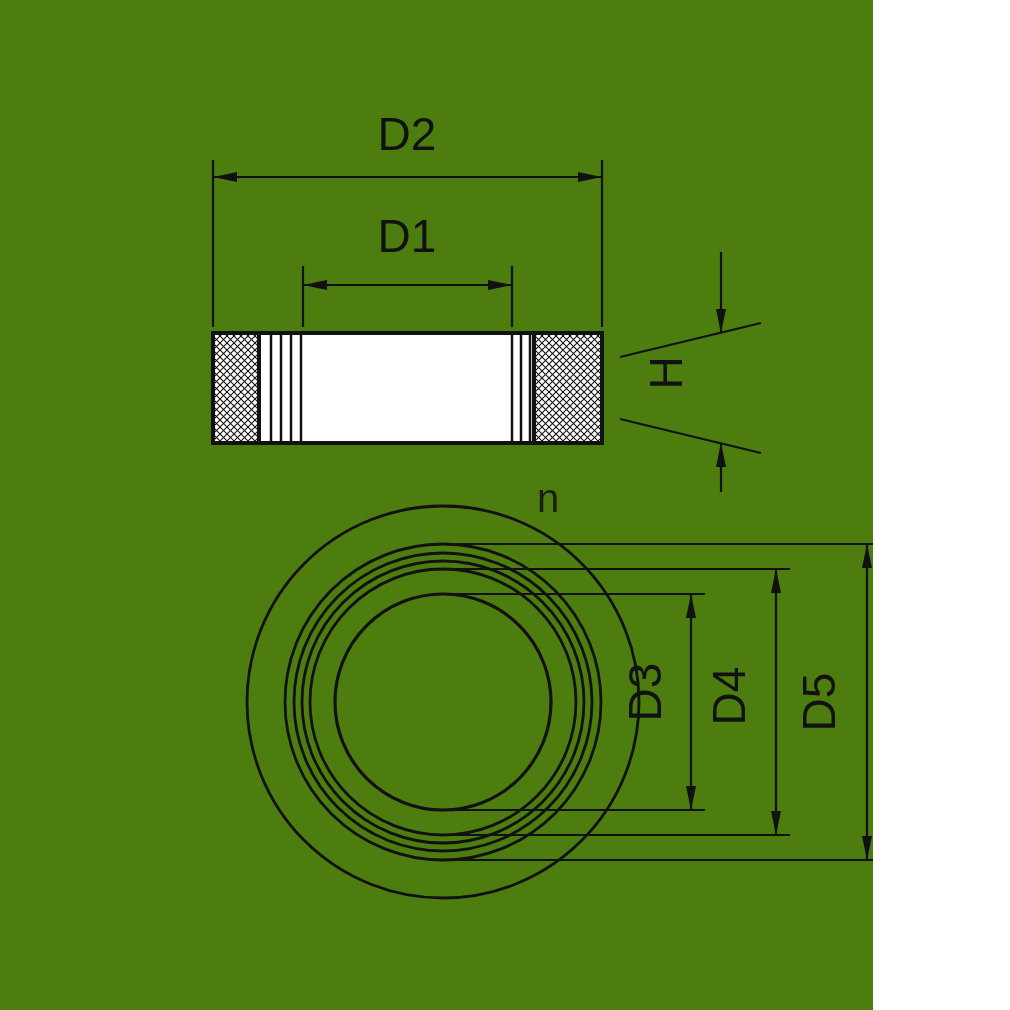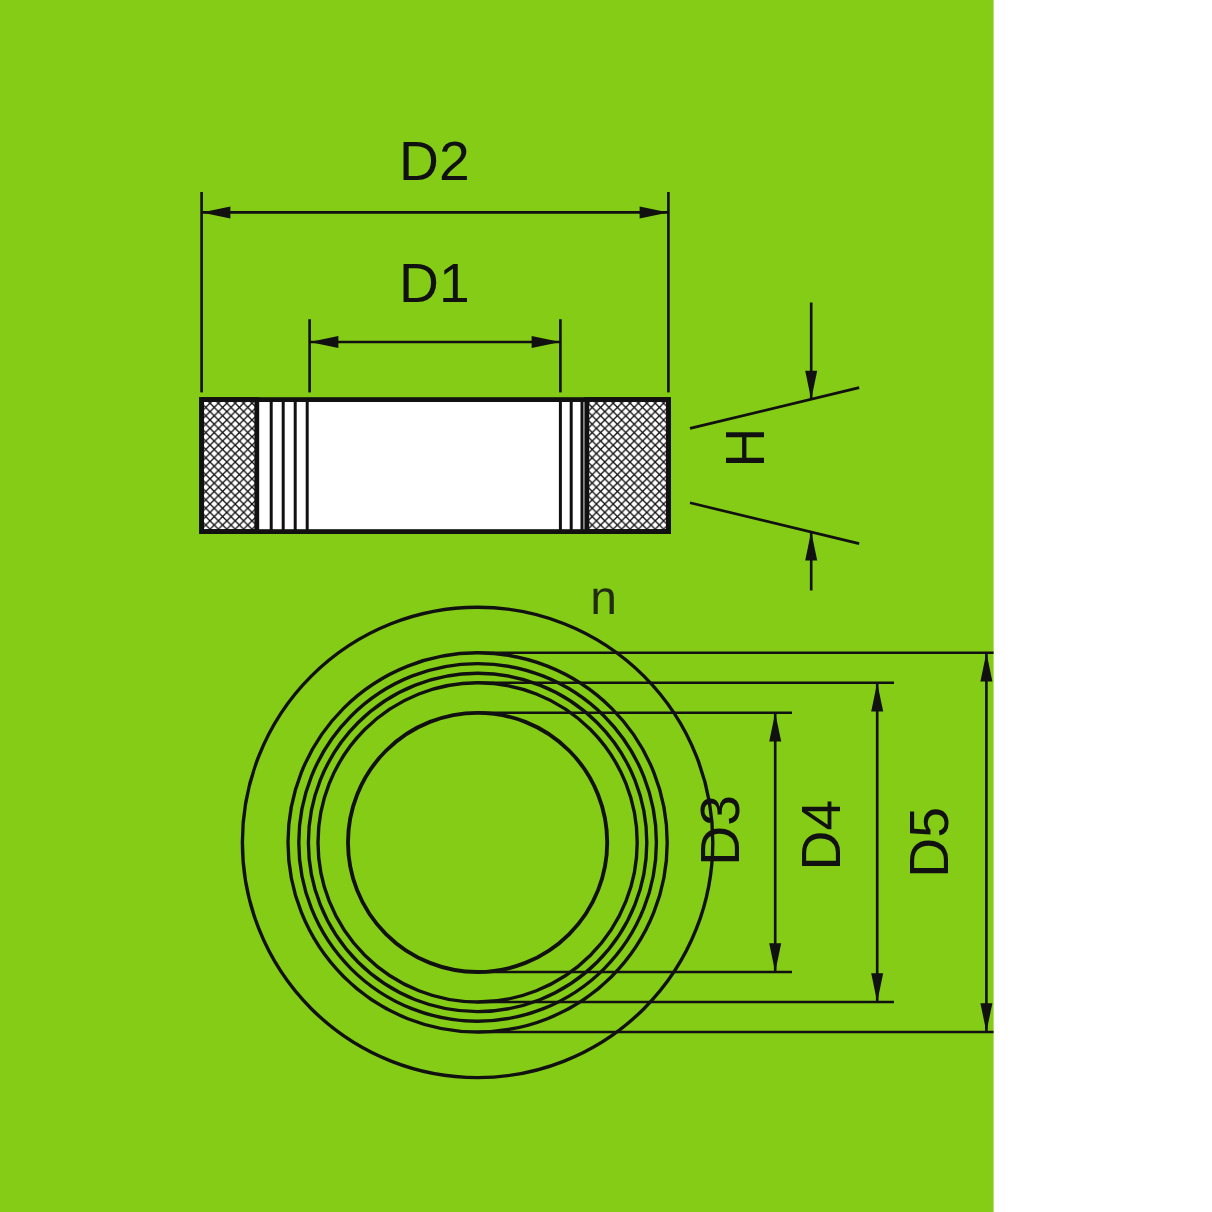--- a/index.html
+++ b/index.html
@@ -4,23 +4,24 @@
 <style>
   html, body {
     margin: 0;
     padding: 0;
     background: #ffffff;
   }
   .canvas {
     position: relative;
     width: 828px;
     height: 1010px;
-    background: #84cc16;
+    background: #4d7c0f;
     overflow: hidden;
     font-family: "Liberation Sans", sans-serif;
+    padding-left: 45px;
   }
   svg text {
     font-family: "Liberation Sans", sans-serif;
     fill: #111111;
   }
   .dim-label {
     font-size: 46px;
   }
   .watermark-text {
     font-size: 40px;

